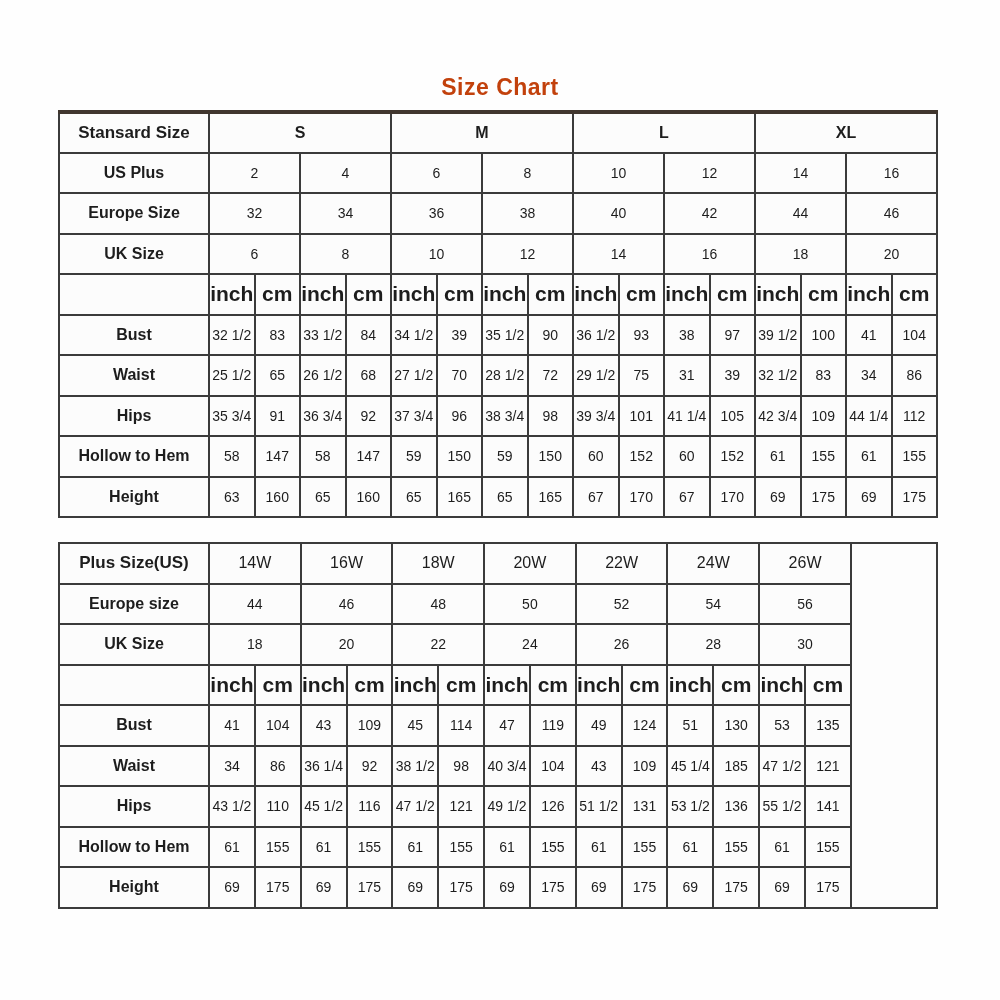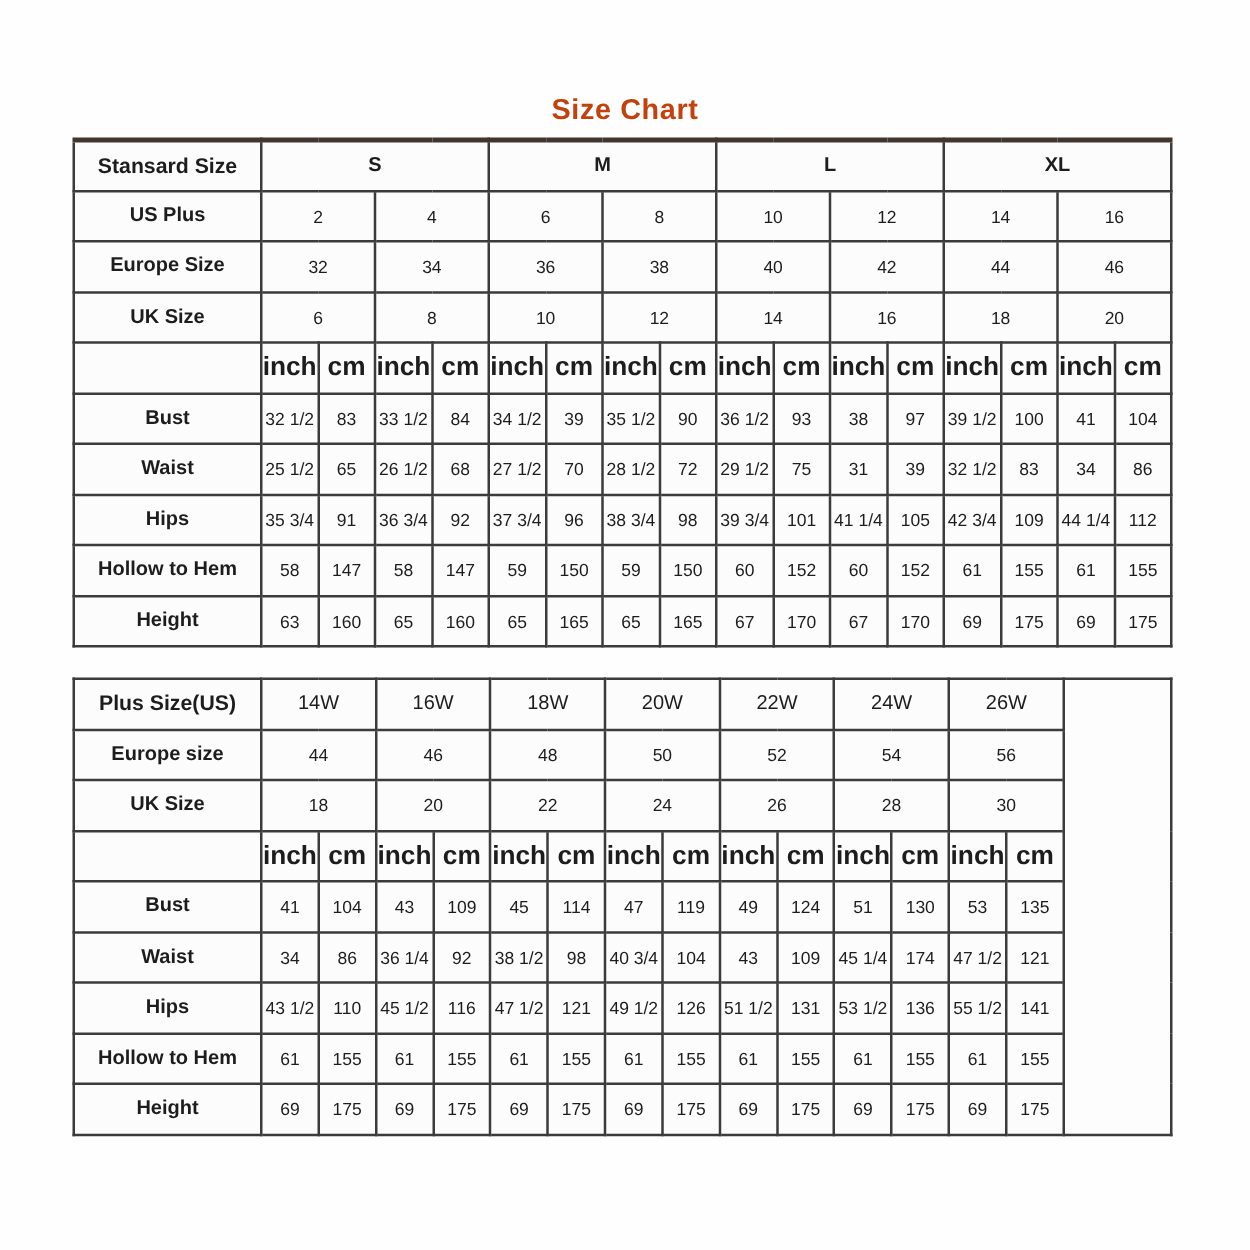--- a/index.html
+++ b/index.html
@@ -312,21 +312,21 @@
           <td class="val">86</td>
           <td class="val">36 1/4</td>
           <td class="val">92</td>
           <td class="val">38 1/2</td>
           <td class="val">98</td>
           <td class="val">40 3/4</td>
           <td class="val">104</td>
           <td class="val">43</td>
           <td class="val">109</td>
           <td class="val">45 1/4</td>
-          <td class="val">174</td>
+          <td class="val">185</td>
           <td class="val">47 1/2</td>
           <td class="val">121</td>
         </tr>
         <tr>
           <td class="label">Hips</td>
           <td class="val">43 1/2</td>
           <td class="val">110</td>
           <td class="val">45 1/2</td>
           <td class="val">116</td>
           <td class="val">47 1/2</td>

